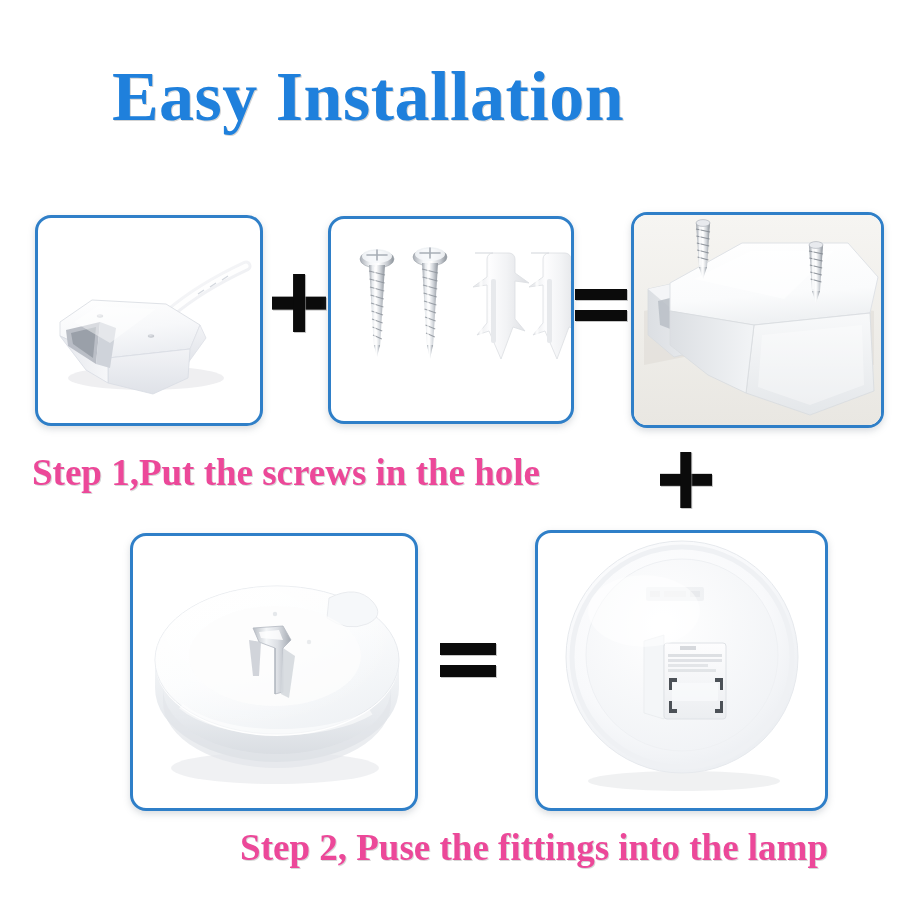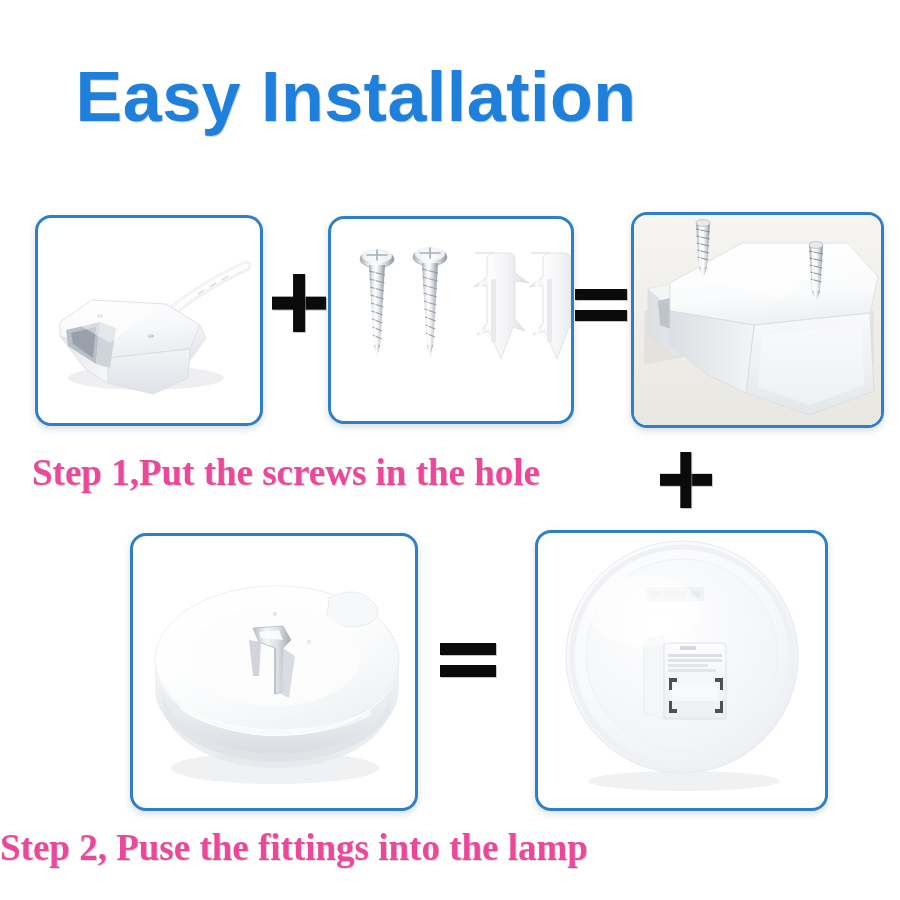--- a/index.html
+++ b/index.html
@@ -23,28 +23,29 @@
     background: #ffffff;
   }
 
   
   .title {
     position: absolute;
     left: 0;
     top: 58px;
     width: 712px;
     text-align: center;
-    font-family: Liberation Sans, sans-serif;
+    font-family: Liberation Serif, serif;
     font-weight: bold;
     font-size: 70px;
     line-height: 78px;
     letter-spacing: 0.5px;
     color: #1f80dc;
     text-shadow: 1px 1px 0 rgba(130,130,130,0.35);
     white-space: nowrap;
+    padding-left: 12px;
   }
 
   
   .panel {
     position: absolute;
     background: #ffffff;
     border: 3px solid #2f7fc8;
     border-radius: 16px;
     box-shadow: 0 3px 7px rgba(120,130,140,0.28);
     overflow: hidden;
@@ -96,21 +97,21 @@
     position: absolute;
     font-family: "Liberation Serif", serif;
     font-weight: bold;
     font-size: 37px;
     line-height: 42px;
     color: #ec4899;
     text-shadow: 1px 1px 0 rgba(140,140,140,0.35);
     white-space: nowrap;
   }
   #caption-step1 { left: 32px; top: 452px; }
-  #caption-step2 { left: 0; top: 827px; width: 828px; text-align: left; }
+  #caption-step2 { left: 0; top: 827px; width: 828px; text-align: right; }
 
   
 
   .art { position: absolute; left: 0; top: 0; width: 100%; height: 100%; }
 
   .floor-grad {
     position: absolute;
     left: 0; right: 0; bottom: 0;
     height: 46%;
     background: linear-gradient(to bottom, #ffffff 0%, #f4f4f2 55%, #eceae6 100%);

